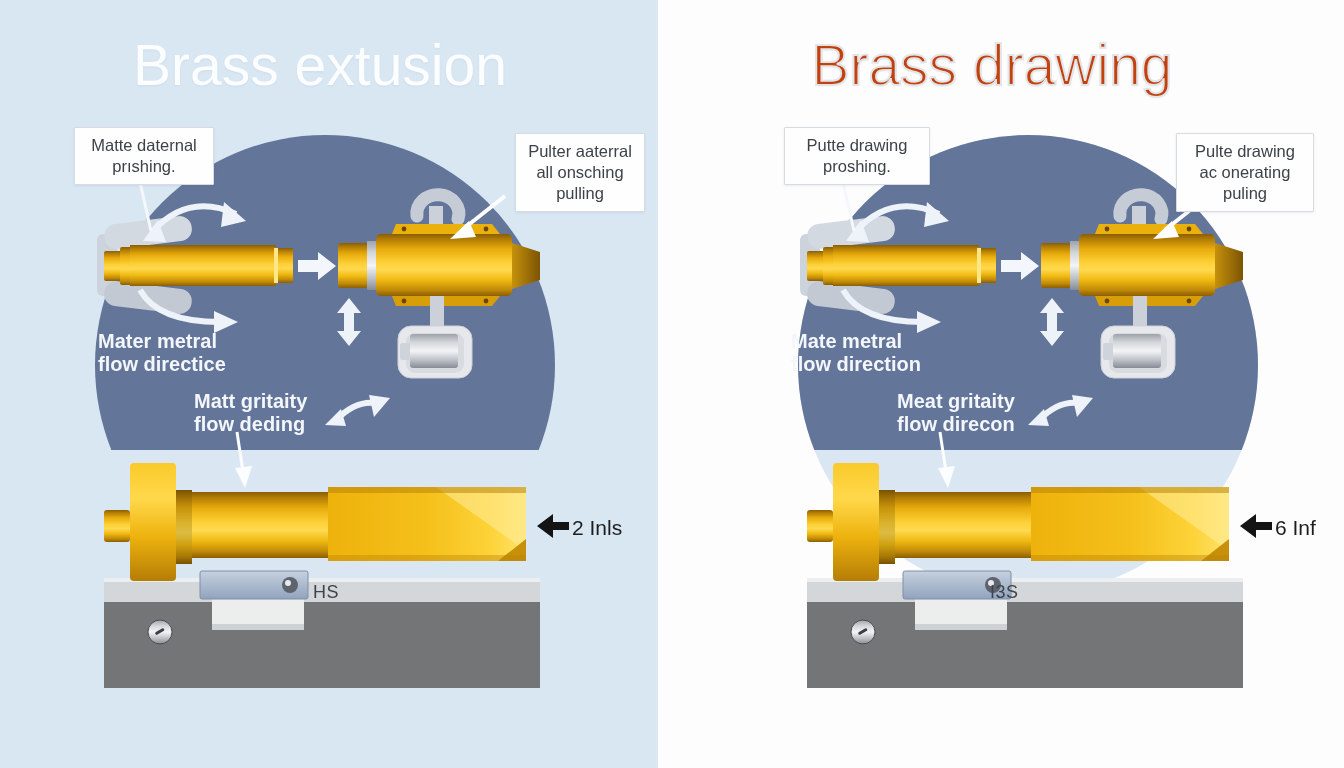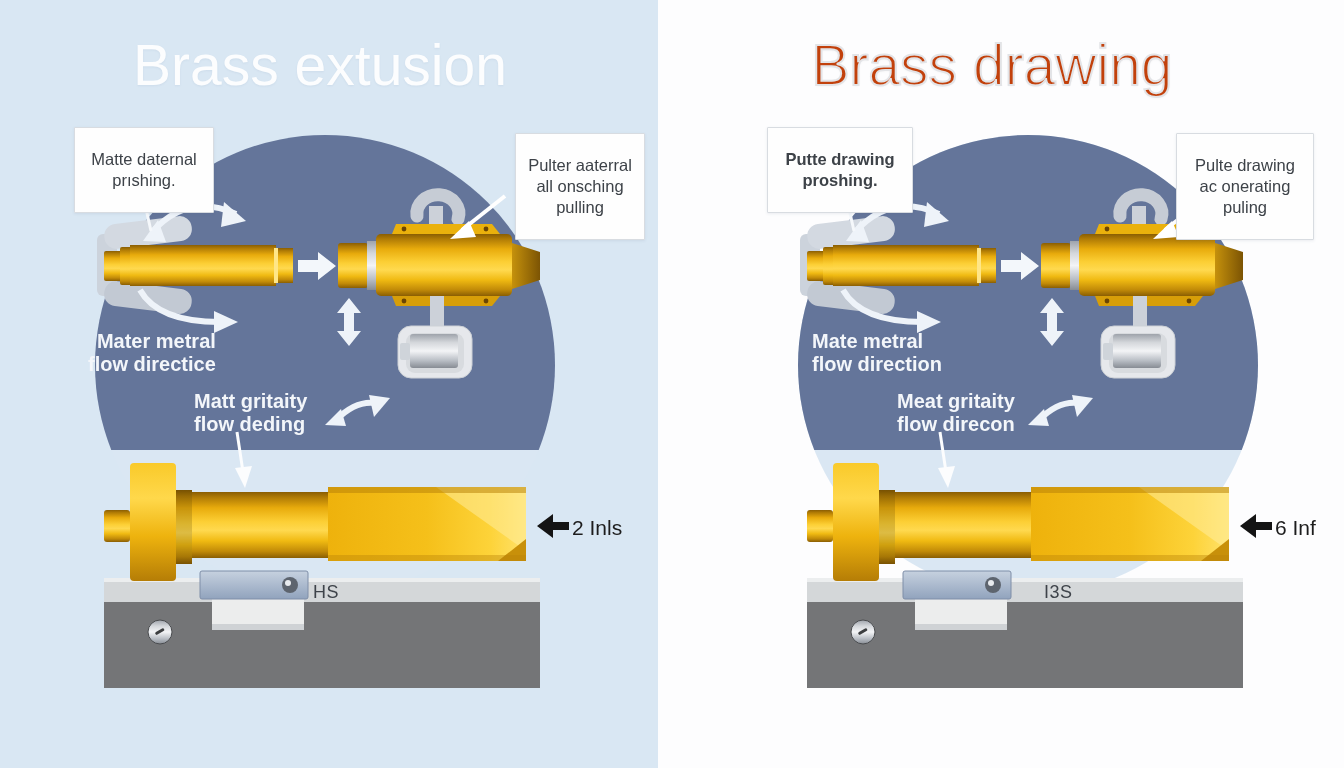--- a/index.html
+++ b/index.html
@@ -7,21 +7,21 @@
           font-family:"Liberation Sans",sans-serif;}
   .panel-bg-left{position:absolute;left:0;top:0;width:658px;height:768px;background:#d9e7f3;}
   .panel-bg-right{position:absolute;left:658px;top:0;width:686px;height:768px;background:#fdfdfe;}
   .scene-svg{position:absolute;left:0;top:0;}
   .overlay-item{position:absolute;white-space:pre-line;}
   .title{width:520px;text-align:center;font-size:57px;font-weight:400;line-height:1.05;}
   .title-left{color:rgba(255,255,255,0.93);text-shadow:0 1px 2px rgba(120,150,180,0.12);}
   .title-right{color:#c2410c;-webkit-text-stroke:2px #e3e4e7;text-shadow:0 1px 3px rgba(0,0,0,0.05);}
   .label-box{background:#fefefe;border:1px solid #d8dce1;border-radius:1px;
              box-shadow:0 1px 3px rgba(70,90,120,0.10);
-             padding:21px 6px;font-size:16.5px;line-height:1.28;color:#3d4248;text-align:center;}
+             padding:7px 6px;font-size:16.5px;line-height:1.28;color:#3d4248;text-align:center;}
   .flow-text{font-size:20px;font-weight:700;color:#f3f6fa;line-height:1.14;}
   .dim-text{font-size:21px;font-weight:500;color:#1d1d1d;}
   .code-text{font-size:18px;font-weight:500;color:#3e434a;letter-spacing:0.5px;}
 </style>
 </head>
 <body>
 
 <div class="canvas">
   <div class="panel-bg-left"></div>
   <div class="panel-bg-right"></div>
@@ -188,35 +188,35 @@
     <use href="#workpiece" transform="translate(703,0)"></use>
   </svg>
 
   <div>
     <div class="overlay-item title title-left" style="left:60px;top:36px;">Brass extusion</div>
     <div class="overlay-item label-box" style="left:74px;top:127px;width:126px;">Matte daternal
 prıshing.</div>
     <div class="overlay-item label-box" style="left:479px;top:133px;width:116px;margin-left:36px;">Pulter aaterral
 all onsching
 pulling</div>
-    <div class="overlay-item flow-text" style="left:88px;top:330px;text-align:right;">Mater metral
+    <div class="overlay-item flow-text" style="left:98px;top:330px;">Mater metral
 flow directice</div>
     <div class="overlay-item flow-text" style="left:194px;top:390px;">Matt gritaity
 flow deding</div>
     <div class="overlay-item dim-text" style="left:572px;top:516px;">2 Inls</div>
     <div class="overlay-item code-text" style="left:313px;top:582px;">HS</div>
   </div>
 
   <div>
     <div class="overlay-item title title-right" style="left:732px;top:36px;">Brass drawing</div>
-    <div class="overlay-item label-box" style="left:767px;top:127px;width:132px;font-weight:bold;">Putte drawing
+    <div class="overlay-item label-box" style="left:784px;top:127px;width:132px;">Putte drawing
 proshing.</div>
     <div class="overlay-item label-box" style="left:1176px;top:133px;width:124px;">Pulte drawing
 ac onerating
 puling</div>
-    <div class="overlay-item flow-text" style="left:791px;top:330px;margin-left:21px;">Mate metral
+    <div class="overlay-item flow-text" style="left:791px;top:330px;">Mate metral
 flow direction</div>
     <div class="overlay-item flow-text" style="left:897px;top:390px;">Meat gritaity
 flow direcon</div>
     <div class="overlay-item dim-text" style="left:1275px;top:516px;">6 Inf</div>
-    <div class="overlay-item code-text" style="left:1044px;top:582px;">I3S</div>
+    <div class="overlay-item code-text" style="left:990px;top:582px;">I3S</div>
   </div>
 </div>
 
 </body></html>

